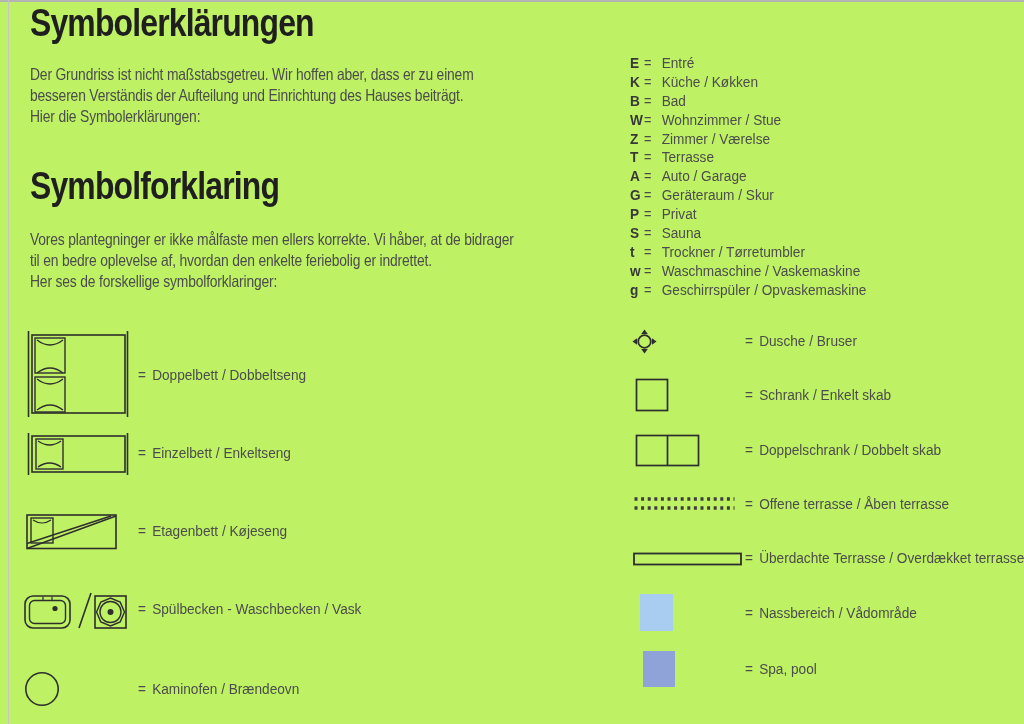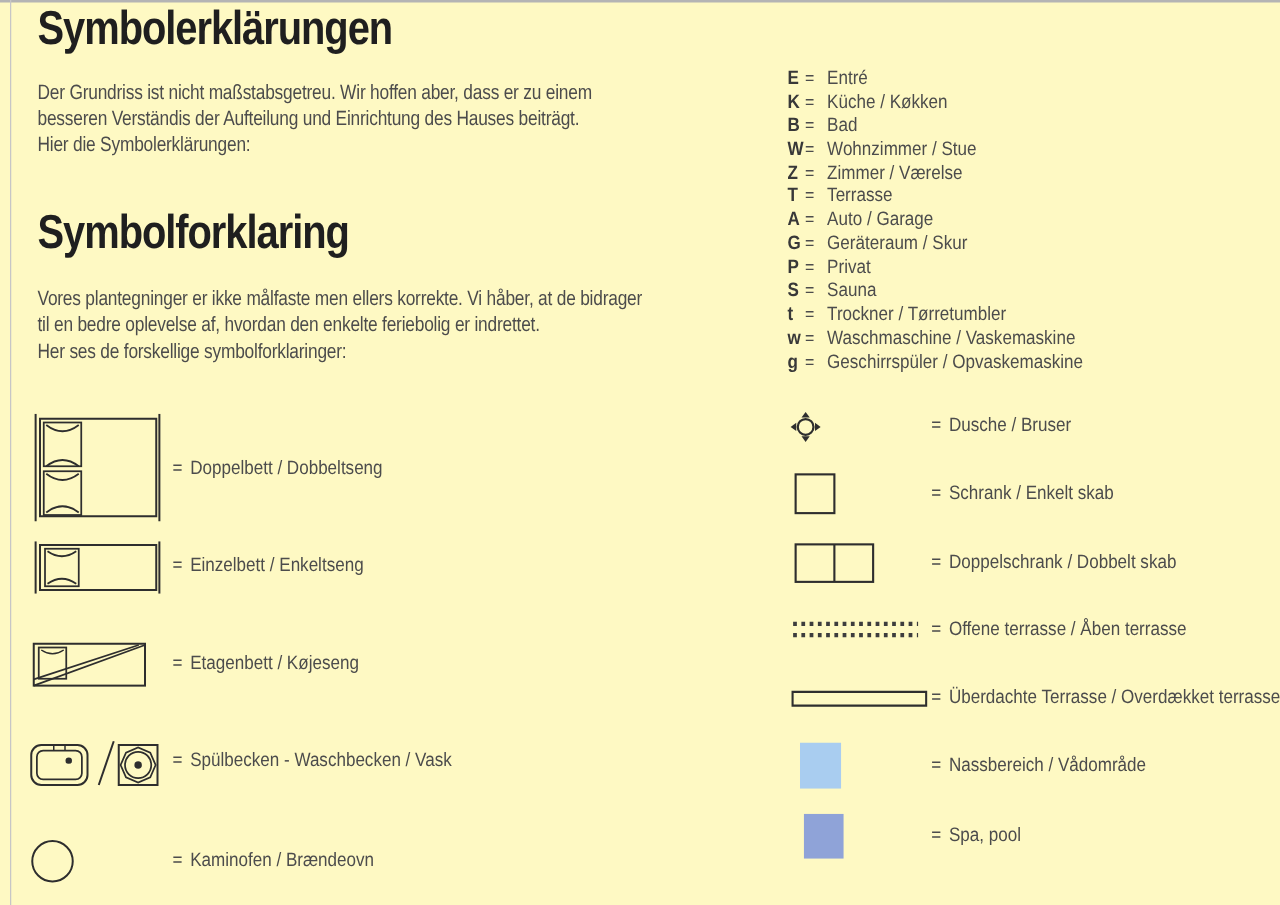--- a/index.html
+++ b/index.html
@@ -1,17 +1,17 @@
 <!DOCTYPE html>
 <html><head>
 <meta charset="utf-8">
 <style>
   html,body{margin:0;padding:0;background:#e8e8e8;}
   .page{
-    position:relative;width:1024px;height:724px;background:#fef9c3;
+    position:relative;width:1024px;height:724px;background:#bef264;
     font-family:"Liberation Sans","DejaVu Sans",sans-serif;overflow:hidden;
     margin:0 auto;
   }
   .page-top-edge{position:absolute;left:0;top:0;width:1024px;height:2px;background:#b4b4b4;}
   .page-left-edge{position:absolute;left:8px;top:0;width:1px;height:724px;background:#c6c6c6;}
 
   .cond{transform:scaleX(0.88);transform-origin:0 50%;}
   .cond-t{transform:scaleX(0.84);transform-origin:0 0;}
 
   .title{

